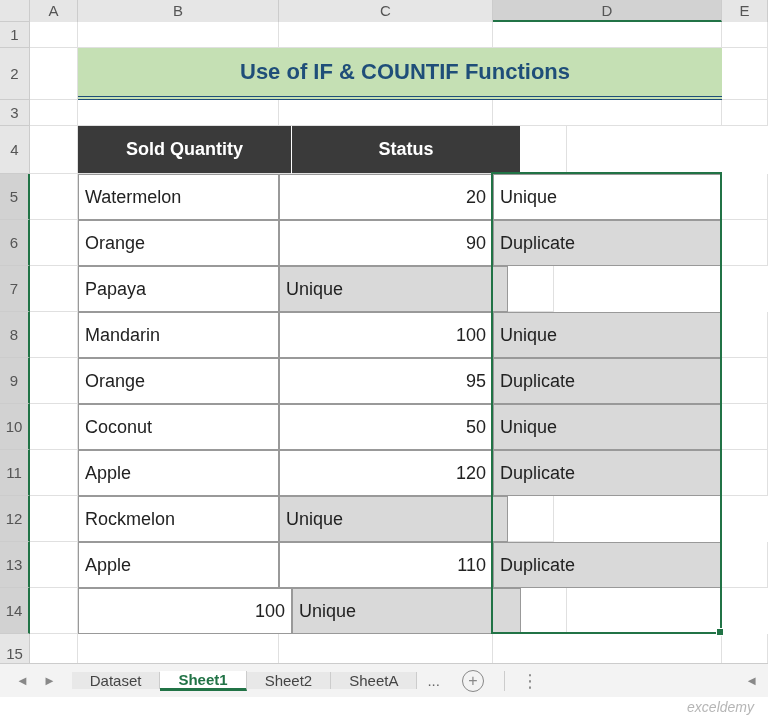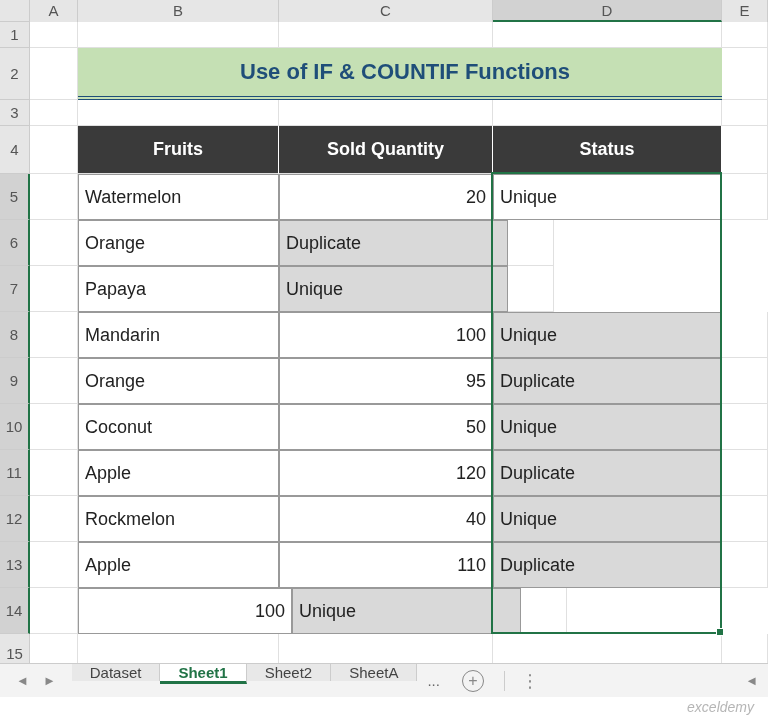--- a/index.html
+++ b/index.html
@@ -153,21 +153,21 @@
     align-items: center;
     font-size: 15px;
     color: #444;
   }
   .nav-arrows {
     display: flex;
     gap: 14px;
     padding: 0 16px;
   }
   .nav-arrow { color: #888; cursor: pointer; font-size: 13px; }
-  .tabs { display: flex; align-items: flex-start; height: 34px; }
+  .tabs { display: flex; align-items: center; height: 34px; }
   .tab {
     padding: 0 18px;
     border-right: 1px solid #ccc;
     display: flex;
     align-items: center;
     background: #e8e8e8;
     cursor: pointer;
   }
   .tab.active {
     background: #fff;
@@ -248,36 +248,36 @@
         </div>
       <div class="r r3">
           <div class="c cA"></div>
           <div class="c cB"></div>
           <div class="c cC"></div>
           <div class="c cD"></div>
           <div class="c cE"></div>
         </div>
       <div class="r r4">
         <div class="c cA"></div>
-        <div class="c cB tbl-header">Fruits</div>
         <div class="c cC tbl-header">Sold Quantity</div>
         <div class="c cD tbl-header">Status</div>
         <div class="c cE"></div>
       </div>
       <div id="data-rows">
           <div class="r rdata">
             <div class="c cA"></div>
             <div class="c cB tbl-cell">Watermelon</div>
             <div class="c cC tbl-cell qty">20</div>
             <div class="c cD tbl-cell status first">Unique</div>
             <div class="c cE"></div>
           </div>
           <div class="r rdata">
             <div class="c cA"></div>
             <div class="c cB tbl-cell">Orange</div>
+            <div class="c cC tbl-cell qty">90</div>
             <div class="c cD tbl-cell status">Duplicate</div>
             <div class="c cE"></div>
           </div>
           <div class="r rdata">
             <div class="c cA"></div>
             <div class="c cB tbl-cell">Papaya</div>
             <div class="c cD tbl-cell status">Unique</div>
             <div class="c cE"></div>
           </div>
           <div class="r rdata">
@@ -304,21 +304,20 @@
           <div class="r rdata">
             <div class="c cA"></div>
             <div class="c cB tbl-cell">Apple</div>
             <div class="c cC tbl-cell qty">120</div>
             <div class="c cD tbl-cell status">Duplicate</div>
             <div class="c cE"></div>
           </div>
           <div class="r rdata">
             <div class="c cA"></div>
             <div class="c cB tbl-cell">Rockmelon</div>
-            <div class="c cC tbl-cell qty">40</div>
             <div class="c cD tbl-cell status">Unique</div>
             <div class="c cE"></div>
           </div>
           <div class="r rdata">
             <div class="c cA"></div>
             <div class="c cB tbl-cell">Apple</div>
             <div class="c cC tbl-cell qty">110</div>
             <div class="c cD tbl-cell status">Duplicate</div>
             <div class="c cE"></div>
           </div>

